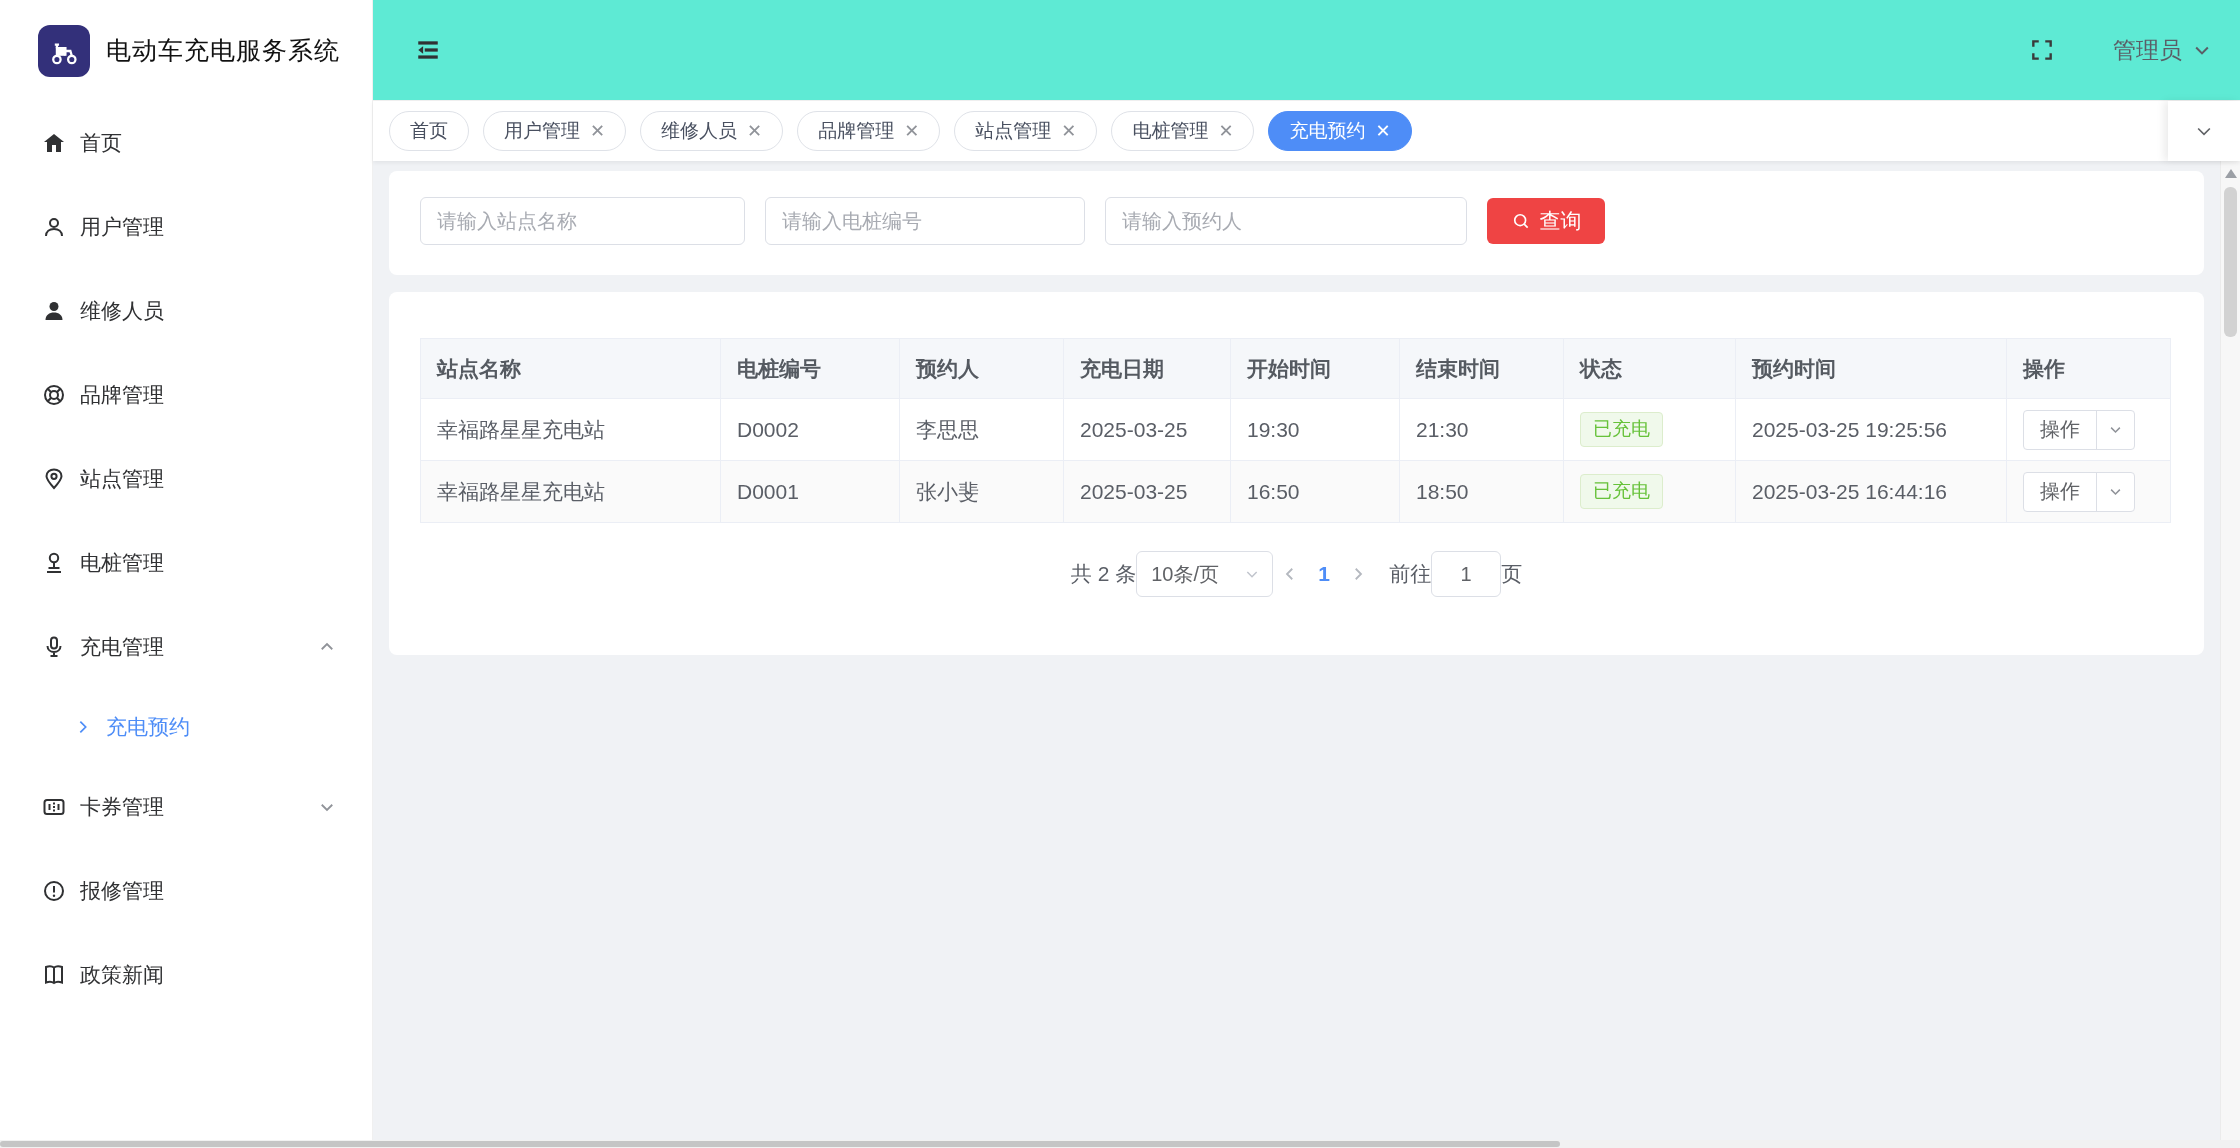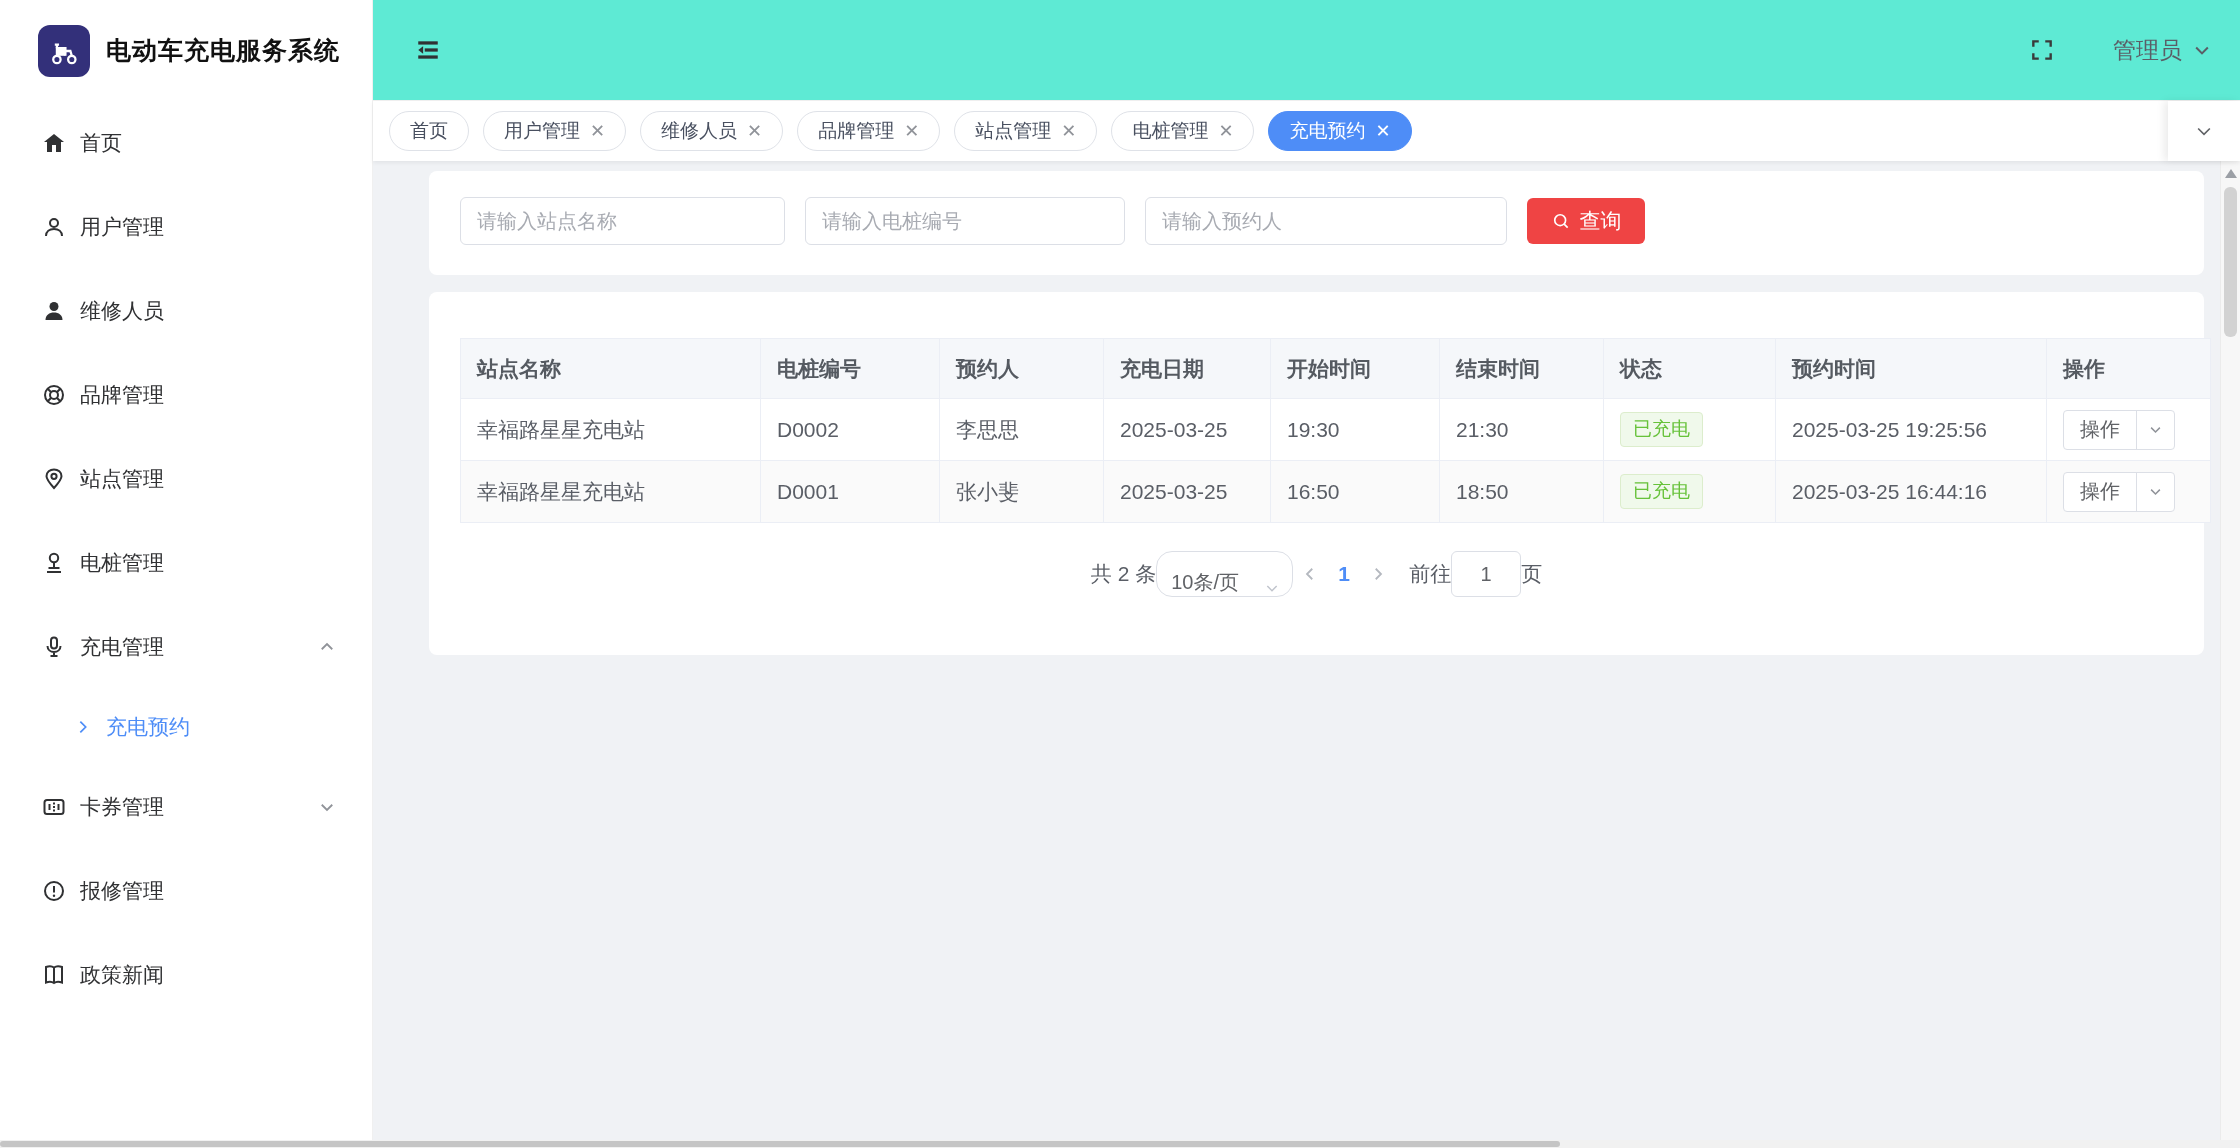--- a/index.html
+++ b/index.html
@@ -4,21 +4,21 @@
 <style>
   * { margin:0; padding:0; box-sizing:border-box; }
   html,body { width:2240px; height:1148px; overflow:hidden;
     font-family:"Liberation Sans","DejaVu Sans",sans-serif; background:#f0f2f5; }
   .app { display:flex; width:2240px; height:1148px; position:relative; }
 
   
   .sidebar { width:373px; height:100%; background:#fff; border-right:1px solid #f0f0f0; flex:0 0 373px; overflow:hidden; }
   .logo-area { height:101px; display:flex; align-items:center; padding-left:38px; gap:16px; }
   .logo-box { width:52px; height:52px; background:#33307a; border-radius:12px; display:flex; align-items:center; justify-content:center; }
-  .logo-title { font-size:25px; font-weight:bold; color:#111; letter-spacing:1px; white-space:nowrap; }
+  .logo-title { font-size:25px; font-weight:normal; color:#111; letter-spacing:1px; white-space:nowrap; }
   .menu-item { height:84px; display:flex; align-items:center; padding:0 36px 0 42px; gap:14px; color:#303133; font-size:21px; cursor:pointer; }
   .menu-item .mi-icon { width:24px; height:24px; flex:0 0 24px; display:flex; align-items:center; justify-content:center; }
   .menu-item .mi-label { flex:1; white-space:nowrap; }
   .menu-item .mi-arrow { width:18px; height:18px; color:#909399; }
   .sub-item { height:76px; display:flex; align-items:center; padding-left:75px; gap:15px; color:#303133; font-size:21px; cursor:pointer; }
   .sub-item .sub-arrow { width:16px; height:16px; color:#303133; }
   .sub-item.active { color:#4e8df7; }
   .sub-item.active .sub-arrow { color:#4e8df7; }
 
   
@@ -30,21 +30,21 @@
   .admin { display:flex; align-items:center; gap:10px; color:#5a5e66; font-size:23px; cursor:pointer; }
   .admin .chev { width:20px; height:20px; color:#5a5e66; }
 
   .tagbar { height:60px; background:#fff; box-shadow:0 2px 4px rgba(0,0,0,.06); display:flex; align-items:center; gap:14px; padding-left:16px; position:relative; z-index:2; }
   .tag { height:40px; border:1px solid #dfe2e8; border-radius:20px; background:#fff; display:flex; align-items:center; padding:0 20px; font-size:19px; color:#495060; gap:10px; cursor:pointer; white-space:nowrap; }
   .tag .tag-x { font-size:18px; color:#909399; line-height:1; cursor:pointer; }
   .tag.active { background:#4e8df7; border-color:#4e8df7; color:#fff; }
   .tag.active .tag-x { color:#fff; }
   .tag-overflow { position:absolute; right:0; top:0; width:72px; height:60px; background:#fff; box-shadow:-4px 0 8px rgba(0,0,0,.08); display:flex; align-items:center; justify-content:center; cursor:pointer; color:#606266; }
 
-  .content { flex:1; background:#f0f2f5; position:relative; overflow:hidden;padding-left:40px; }
+  .content { flex:1; background:#f0f2f5; position:relative; overflow:hidden; }
   .card { background:#fff; border-radius:8px; margin:0 36px 0 16px; }
   .search-card { margin-top:10px; height:104px; padding:26px 0 0 31px; display:flex; gap:20px; }
   .s-input { width:325px; height:48px; border:1px solid #dcdfe6; border-radius:6px; font-size:20px; color:#303133; padding:0 16px; outline:none; background:#fff; }
   .s-input::placeholder { color:#a8abb2; }
   .s-select { width:307px; height:48px; border:1px solid #dcdfe6; border-radius:6px; display:flex; align-items:center; padding:0 14px 0 16px; color:#a8abb2; font-size:20px; background:#fff; cursor:pointer; }
   .s-select .sel-label { flex:1; }
   .s-select .chev { width:18px; height:18px; color:#c0c4cc; }
   .search-btn { width:118px; height:46px; margin-top:1px; background:#ef4444; border:none; border-radius:6px; color:#fff; font-size:21px; display:flex; align-items:center; justify-content:center; gap:9px; cursor:pointer; }
   .search-btn svg { width:20px; height:20px; }
 
@@ -52,21 +52,21 @@
   table.grid { width:1750px; border-collapse:collapse; table-layout:fixed; }
   .grid th { height:60px; background:#f5f7fa; border:1px solid #ebeef5; font-size:21px; font-weight:bold; color:#555a61; text-align:left; padding-left:16px; }
   .grid td { height:62px; border:1px solid #ebeef5; font-size:21px; color:#5a5e66; text-align:left; padding-left:16px; background:#fff; }
   .grid tr.striped td { background:#fafafa; }
   .badge-success { display:inline-block; background:#f0f9eb; border:1px solid #dcedcc; color:#67c23a; border-radius:4px; font-size:19px; padding:5px 12px; line-height:1.2; }
   .op-btn { display:inline-flex; height:40px; border:1px solid #dcdfe6; border-radius:4px; background:#fff; overflow:hidden; cursor:pointer; vertical-align:middle; }
   .op-btn .op-main { display:flex; align-items:center; padding:0 16px; font-size:20px; color:#606266; }
   .op-btn .op-caret { width:38px; display:flex; align-items:center; justify-content:center; border-left:1px solid #dcdfe6; color:#909399; }
 
   .pagination { height:46px; margin-top:28px; display:flex; align-items:center; justify-content:center; font-size:21px; color:#5a5e66; }
-  .pg-size { width:137px; height:46px; border:1px solid #dcdfe6; border-radius:16px; display:flex; align-items:flex-end; padding:0 12px 0 14px; font-size:20px; color:#606266; cursor:pointer; }
+  .pg-size { width:137px; height:46px; border:1px solid #dcdfe6; border-radius:6px; display:flex; align-items:center; padding:0 12px 0 14px; font-size:20px; color:#606266; cursor:pointer; }
   .pg-size .sel-label { flex:1; }
   .pg-size .chev { width:16px; height:16px; color:#c0c4cc; }
   .pg-arrow { width:34px; height:34px; display:flex; align-items:center; justify-content:center; color:#b4b8bf; cursor:pointer; }
   .pg-num { width:34px; text-align:center; color:#4e8df7; font-weight:bold; cursor:pointer; }
   .pg-goto-input { width:70px; height:46px; border:1px solid #dcdfe6; border-radius:6px; text-align:center; font-size:20px; color:#606266; outline:none; }
 
   
   .v-scroll { position:absolute; top:0; right:0; bottom:8px; width:20px; background:#f7f7f7; border-left:1px solid #ebebeb; }
   .v-scroll .up { position:absolute; top:8px; left:4px; width:0; height:0; border-left:6px solid transparent; border-right:6px solid transparent; border-bottom:9px solid #9b9fa5; }
   .v-scroll .thumb { position:absolute; top:26px; left:3px; width:13px; height:150px; background:#d2d2d2; border-radius:6px; }

